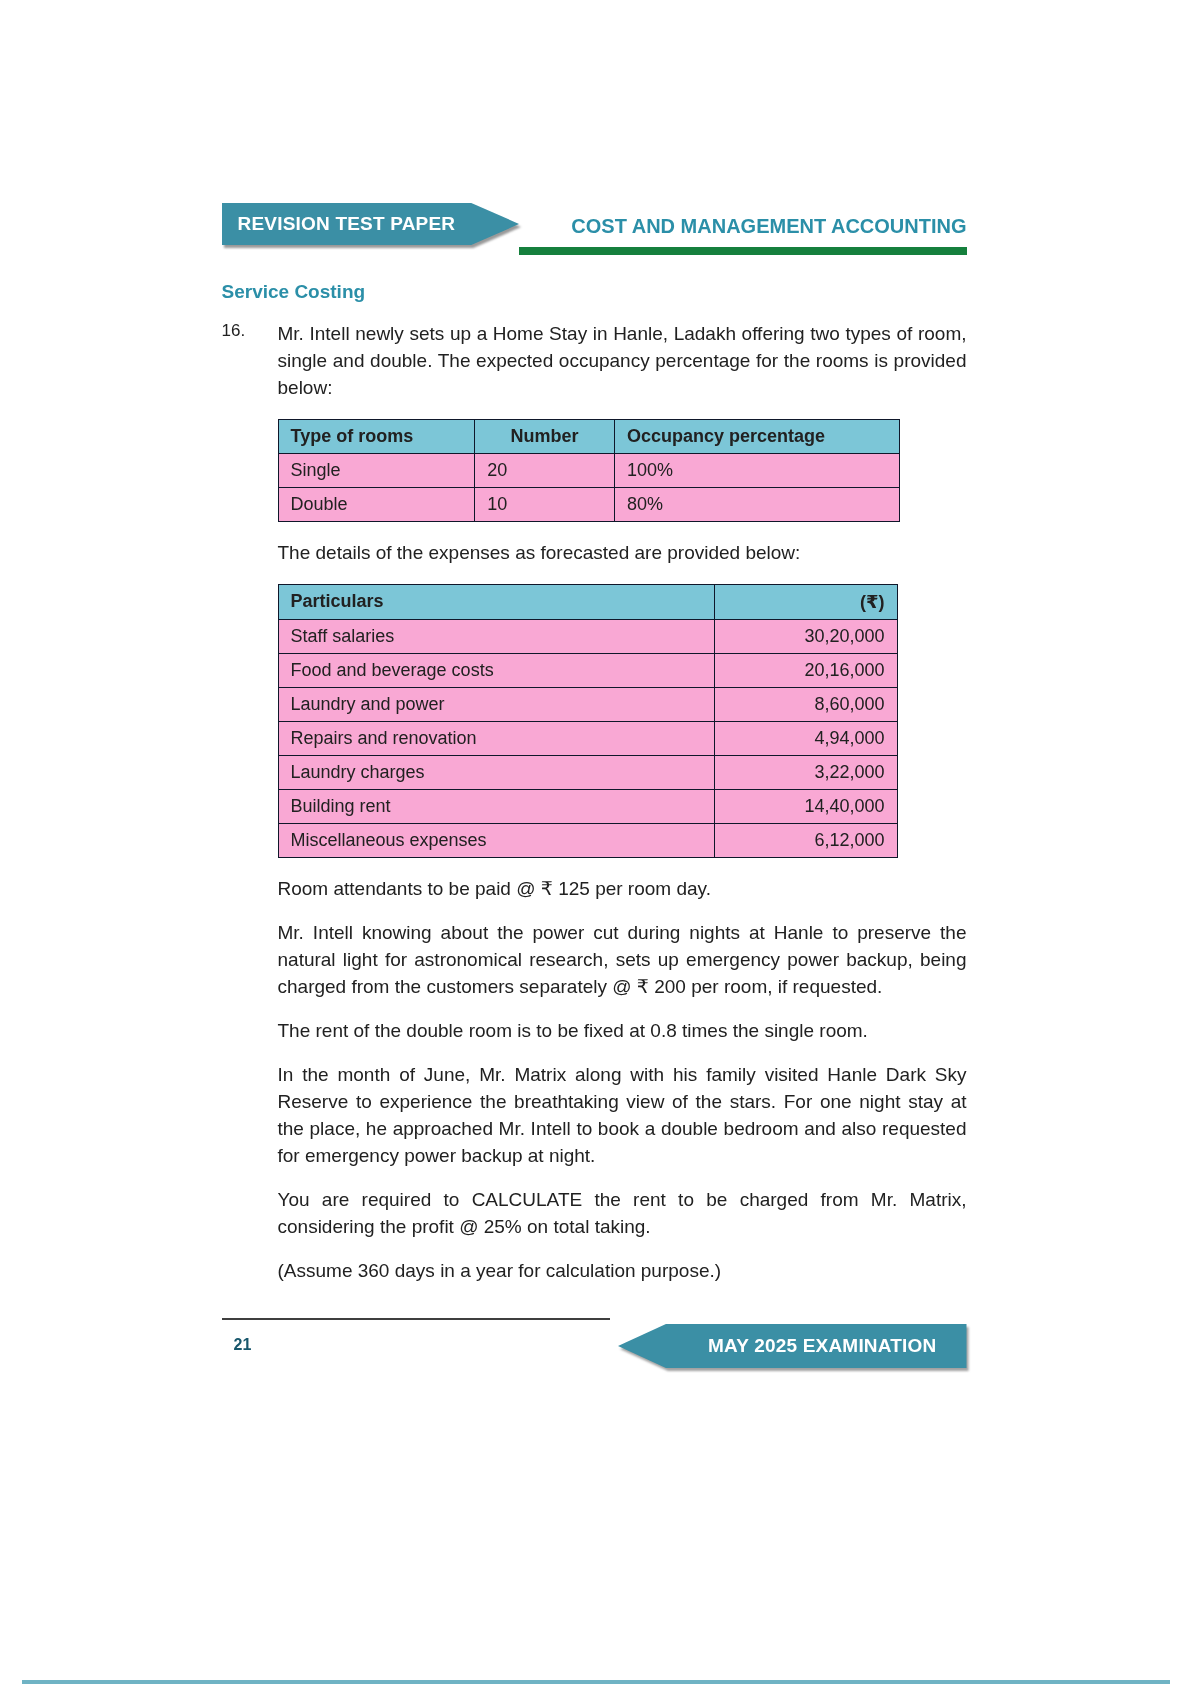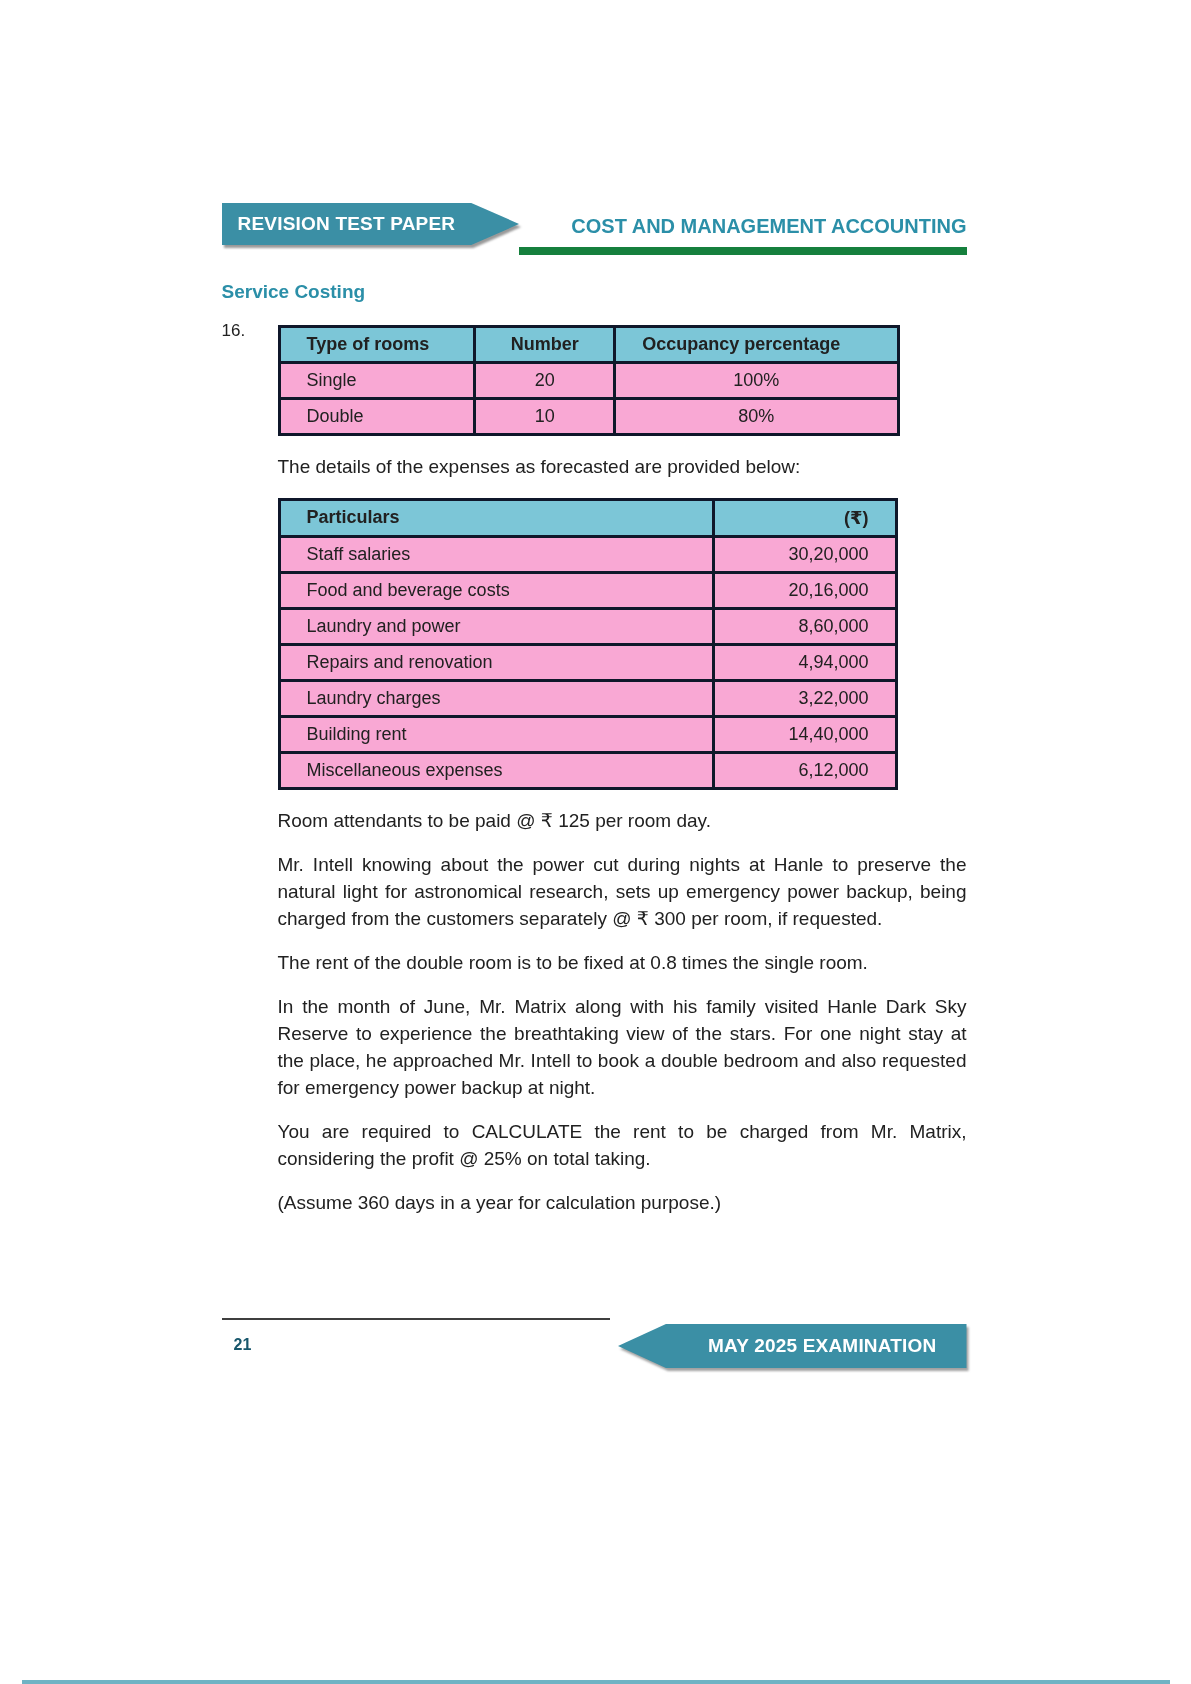--- a/index.html
+++ b/index.html
@@ -19,24 +19,24 @@
   .subject-title { color:#2b8fa8; font-size:20px; font-weight:bold; }
 
   
   .section-heading { color:#2b8fa8; font-size:19px; font-weight:bold; margin-bottom:18px; }
   .question { display:flex; }
   .q-number { flex:0 0 56px; font-size:17px; }
   .q-body { flex:1; font-size:19px; }
   .q-body p { text-align:justify; line-height:1.42; margin-bottom:17px; }
 
   table { border-collapse:collapse; margin:4px 0 18px; }
-  th, td { border:3px solid #0f172a; font-size:18px; padding:6px 26px; }
+  th, td { border:1px solid #0f172a; font-size:18px; padding:6px 12px; }
   thead th { background:#7cc6d7; font-weight:bold; text-align:left; }
   tbody td { background:#f9a8d4; }
-  .center { text-align:center; }
+  .center { }
   .right { text-align:right; }
   .rooms-table { width:622px; }
   .rooms-table .col-type { width:197px; }
   .rooms-table .col-num { width:140px; text-align:center; }
   .rooms-table .col-occ { width:285px; }
   .expenses-table { width:620px; }
   .expenses-table .col-part { width:437px; }
   .expenses-table .col-amt { width:183px; text-align:right; }
 
   
@@ -64,20 +64,21 @@
         <div class="subject-title">COST AND MANAGEMENT ACCOUNTING</div>
       </div>
     </header>
 
     <h2 class="section-heading">Service Costing</h2>
 
     <div class="question">
       <div class="q-number">16.</div>
       <div class="q-body">
 
+        <p>Mr. Intell newly sets up a Home Stay in Hanle, Ladakh offering two types of room, single and double. The expected occupancy percentage for the rooms is provided below:</p>
 
         <table class="rooms-table">
           <thead>
             <tr>
               <th class="col-type">Type of rooms</th>
               <th class="col-num">Number</th>
               <th class="col-occ">Occupancy percentage</th>
             </tr>
           </thead>
           <tbody>
@@ -129,21 +130,21 @@
               <td class="right">14,40,000</td>
             </tr>
             <tr>
               <td>Miscellaneous expenses</td>
               <td class="right">6,12,000</td>
             </tr>
           </tbody>
         </table>
 
         <p>Room attendants to be paid @ ₹ 125 per room day.</p>
-        <p>Mr. Intell knowing about the power cut during nights at Hanle to preserve the natural light for astronomical research, sets up emergency power backup, being charged from the customers separately @ ₹ 300 per room, if requested.</p>
+        <p>Mr. Intell knowing about the power cut during nights at Hanle to preserve the natural light for astronomical research, sets up emergency power backup, being charged from the customers separately @ ₹ 200 per room, if requested.</p>
         <p>The rent of the double room is to be fixed at 0.8 times the single room.</p>
         <p>In the month of June, Mr. Matrix along with his family visited Hanle Dark Sky Reserve to experience the breathtaking view of the stars. For one night stay at the place, he approached Mr. Intell to book a double bedroom and also requested for emergency power backup at night.</p>
         <p>You are required to CALCULATE the rent to be charged from Mr. Matrix, considering the profit @ 25% on total taking.</p>
         <p>(Assume 360 days in a year for calculation purpose.)</p>
 
       </div>
     </div>
 
   </div>
 

